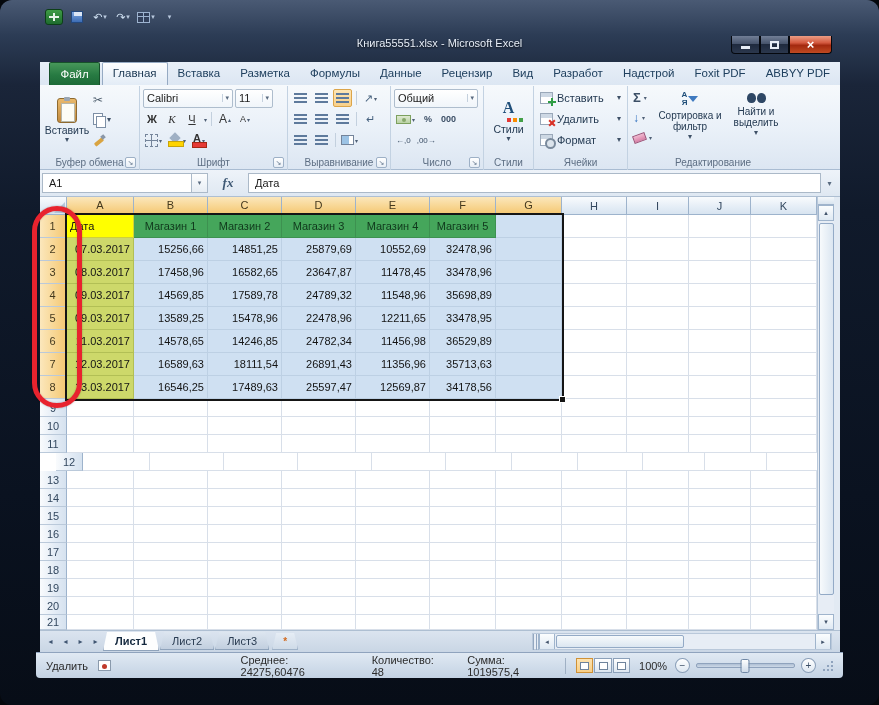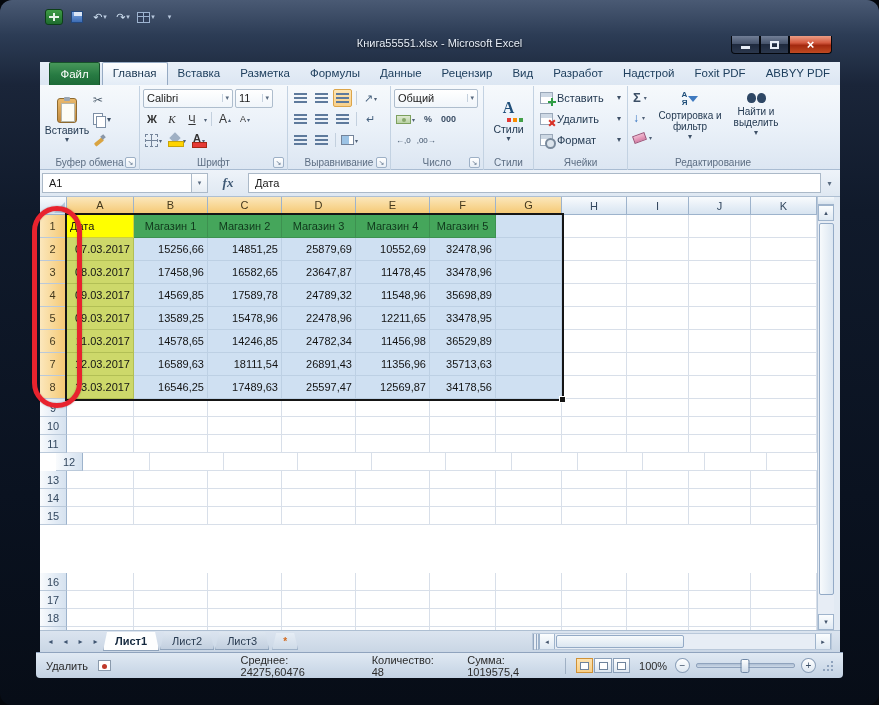--- a/index.html
+++ b/index.html
@@ -774,21 +774,21 @@
           <div class="cell" style="width: 74px;"></div>
           <div class="cell" style="width: 74px;"></div>
           <div class="cell" style="width: 74px;"></div>
           <div class="cell" style="width: 66px;"></div>
           <div class="cell" style="width: 66px;"></div>
           <div class="cell" style="width: 65px;"></div>
           <div class="cell" style="width: 62px;"></div>
           <div class="cell" style="width: 62px;"></div>
           <div class="cell" style="width: 66px;"></div>
         </div>
-        <div class="grow" style="height: 18px; margin-top: 48px;">
+        <div class="grow" style="height: 18px;">
           <div class="rh">16</div>
           <div class="cell" style="width: 67px;"></div>
           <div class="cell" style="width: 74px;"></div>
           <div class="cell" style="width: 74px;"></div>
           <div class="cell" style="width: 74px;"></div>
           <div class="cell" style="width: 74px;"></div>
           <div class="cell" style="width: 66px;"></div>
           <div class="cell" style="width: 66px;"></div>
           <div class="cell" style="width: 65px;"></div>
           <div class="cell" style="width: 62px;"></div>

